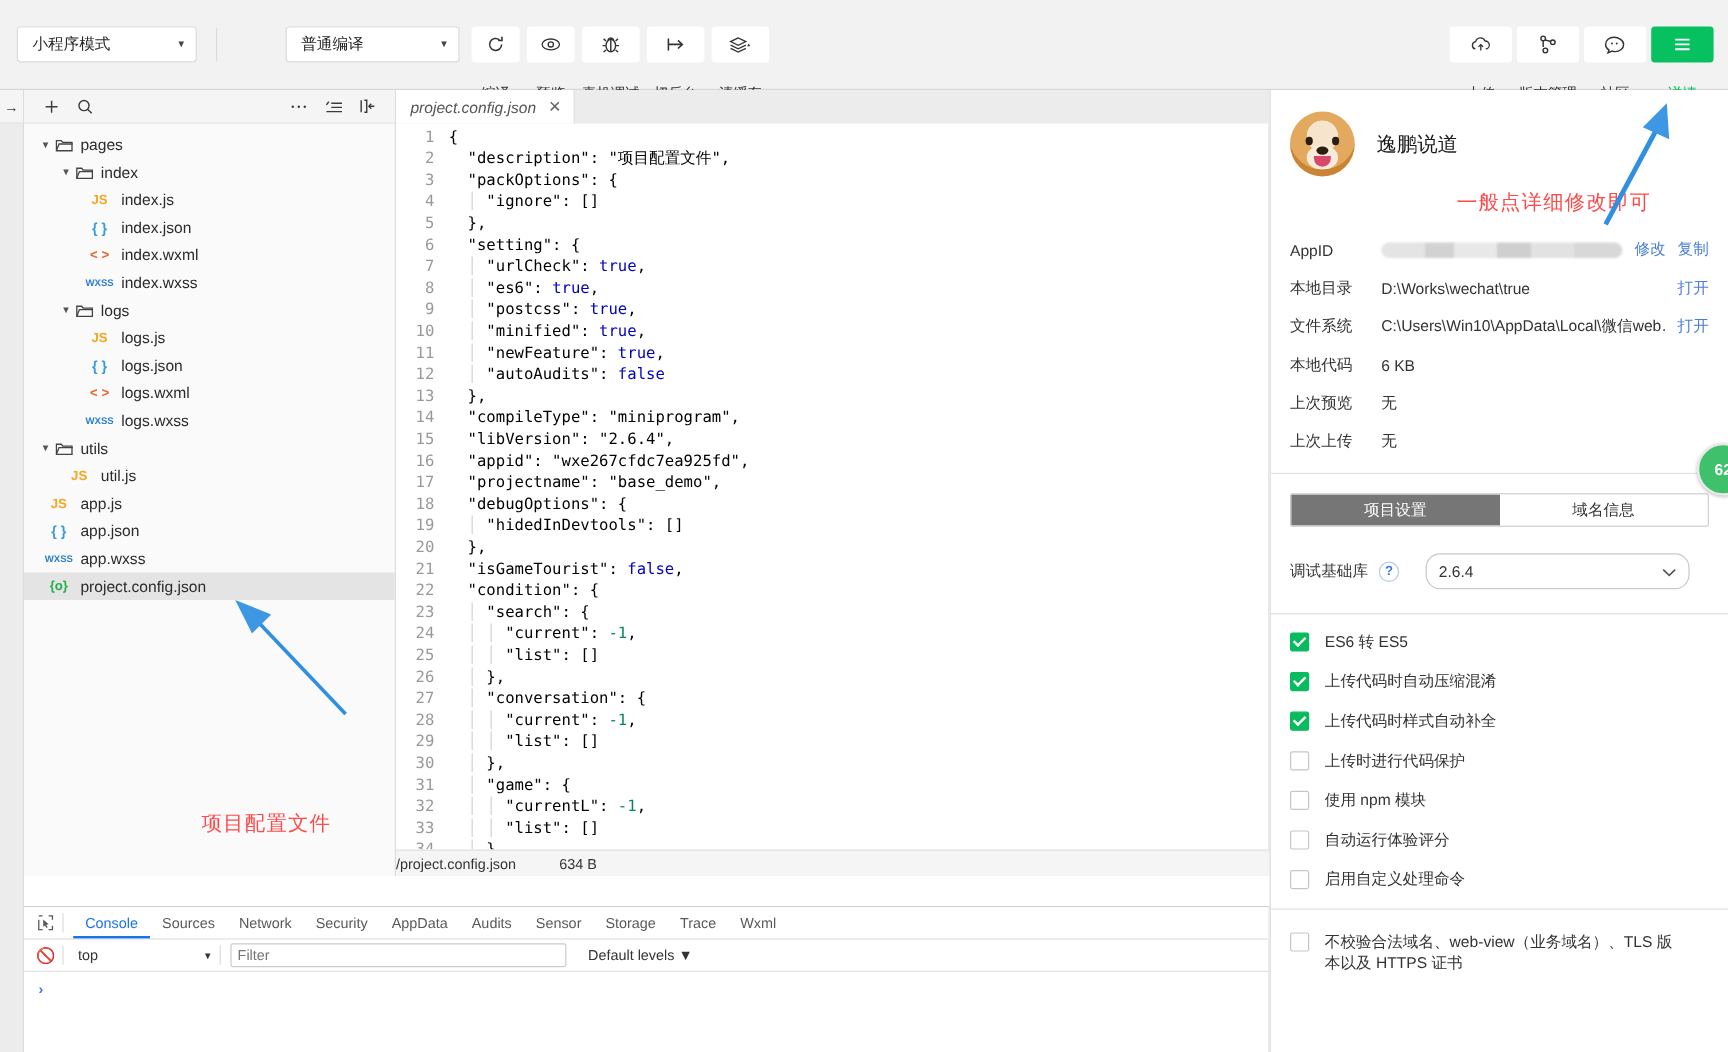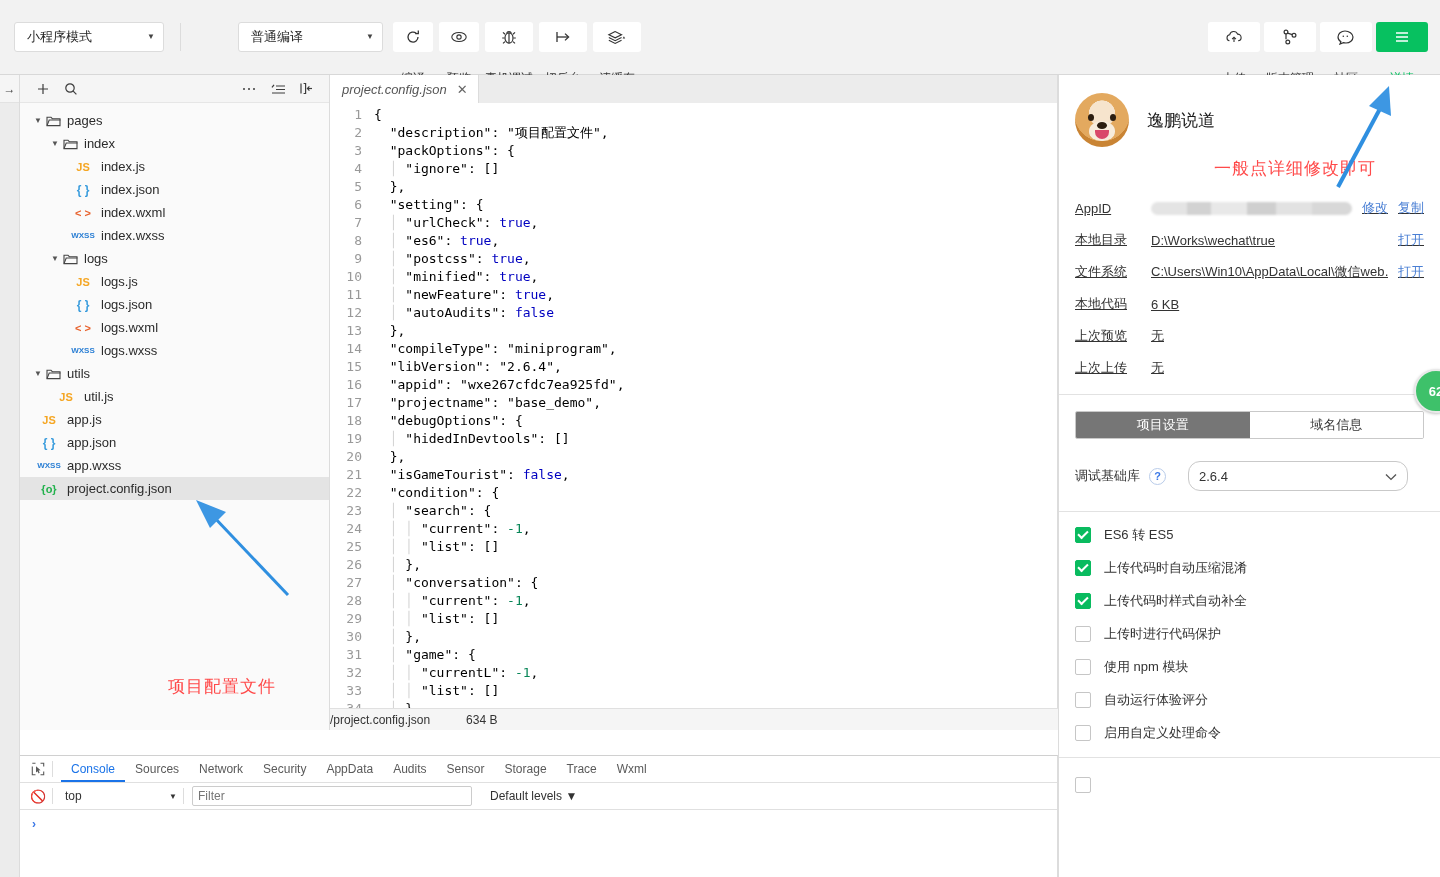--- a/index.html
+++ b/index.html
@@ -189,21 +189,21 @@
   .avatar .nose { position: absolute; left: 22px; top: 29px; width: 10px; height: 7px; background: #2b1d10; border-radius: 50%; }
   .avatar .mouth { position: absolute; left: 20px; top: 37px; width: 14px; height: 9px; background: #d9486a; border-radius: 0 0 10px 10px; }
   .dp-username { font-size: 17px; color: #1a1a1a; margin-left: 18px; }
 
   .dp-note {
     color: #ff4a4a; font-size: 17px; letter-spacing: 1px;
     margin: 10px 0 0 155px;
   }
 
   .dp-list { padding: 12px 16px 0 16px; }
-  .dp-row { display: flex; align-items: center; height: 32px; font-size: 13px; text-decoration: underline; }
+  .dp-row { display: flex; align-items: center; height: 32px; font-size: 13px; }
   .dp-label { width: 62px; flex: none; color: #333; }
   .dp-value { flex: 1; color: #333; overflow: hidden; white-space: nowrap; margin-left: 14px; }
   .dp-value.redacted {
     height: 13px; width: 150px; border-radius: 7px;
     background: linear-gradient(90deg,#e4e4e4 0 18%,#d2d2d2 18% 30%,#e8e8e8 30% 48%,#cfcfcf 48% 62%,#e2e2e2 62% 80%,#d8d8d8 80% 100%);
     filter: blur(1px);
   }
   .dp-link { color: #4a7fd4; cursor: pointer; margin-left: 10px; white-space: nowrap; }
 
   .dp-sep { height: 1px; background: #e2e2e2; margin-top: 10px; }
@@ -816,20 +816,21 @@
         </div>
         <div class="dp-check">
           <span class="cb"></span>
           <span class="txt">启用自定义处理命令</span>
         </div>
       </div>
 
     <div class="dp-checks-bottom">
       <div class="dp-check multi">
         <span class="cb"></span>
+        <span class="txt">不校验合法域名、web-view（业务域名）、TLS 版本以及 HTTPS 证书</span>
       </div>
     </div>
 
     <div class="green-badge">
       <span>62</span>
     </div>
   </div>
 
   <svg class="arrows">
 

